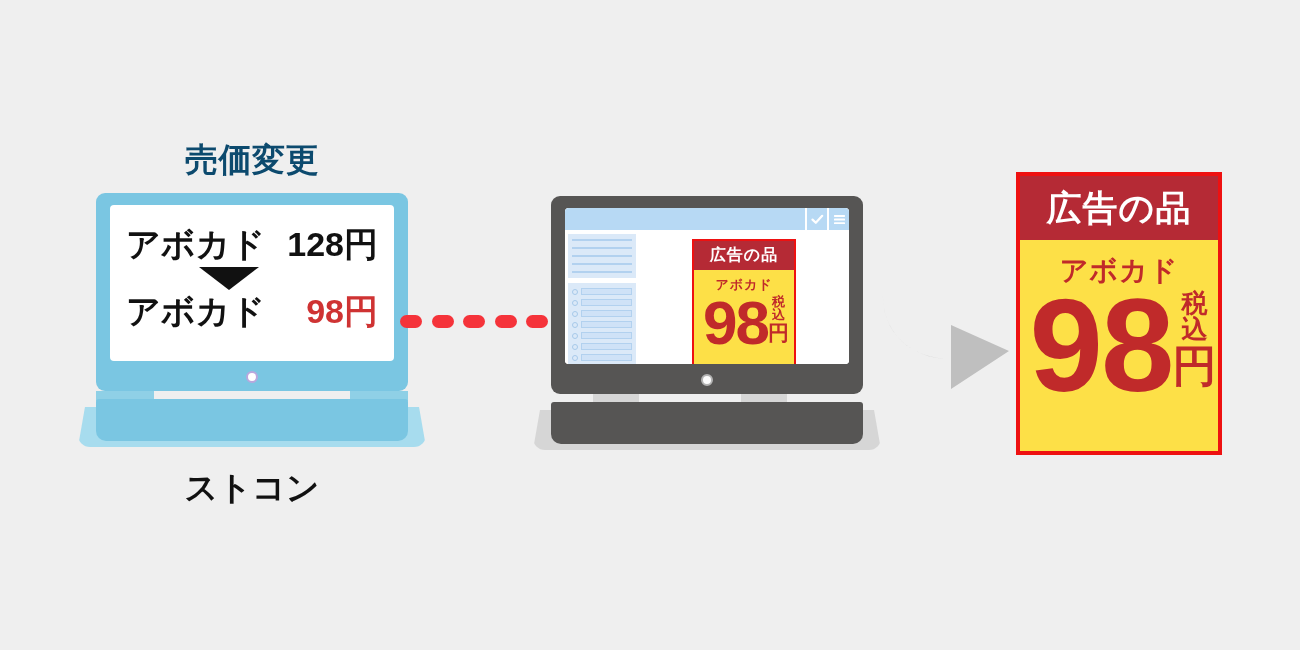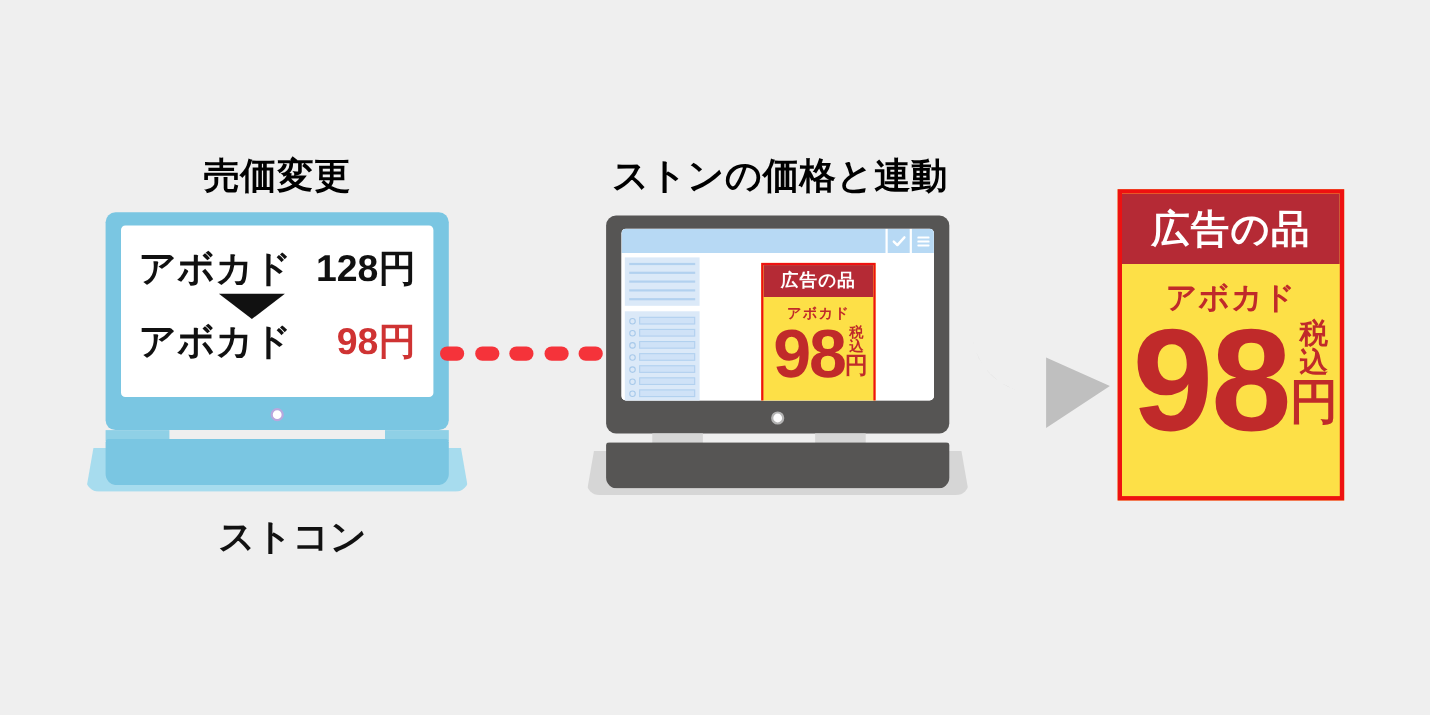--- a/index.html
+++ b/index.html
@@ -17,21 +17,21 @@
   .stage {
     position: absolute;
     inset: 0;
   }
 
   
   .heading {
     position: absolute;
     font-size: 33px;
     font-weight: 700;
-    color: #000000;
+    color: #0c4a6e;
     letter-spacing: 0.5px;
     white-space: nowrap;
     text-align: center;
   }
   .caption {
     position: absolute;
     font-size: 33px;
     font-weight: 700;
     color: #111111;
     white-space: nowrap;
@@ -406,31 +406,30 @@
     <div class="hinge-row">
       <div class="hinge-tab" style="left:0; width:58px;"></div>
       <div class="hinge-tab" style="left:254px; width:58px;"></div>
     </div>
     <div class="base">
       <div class="base-lip"></div>
       <div class="base-top"></div>
     </div>
   </div>
 
-  <div class="caption" style="left:92px; top:466px; width:348px;">ストコン</div>
+  <div class="caption" style="left:78px; top:466px; width:348px;">ストコン</div>
 
   <div id="sync-dashes">
     <i></i>
     <i></i>
     <i></i>
     <i></i>
     <i></i>
   </div>
 
-  <div class="heading" style="left:533px; top:138px; width:352px;">ストンの価格と連動</div>
 
   <div id="mightypop-laptop">
     <div class="lid">
       <div class="screen">
         <div class="app">
 
           <div class="app-toolbar">
             <div class="tool-btn">
               <svg width="13" height="11" viewBox="0 0 13 11" aria-hidden="true">
                 <path d="M1.5 5.6 L4.8 8.8 L11.2 1.8" fill="none" stroke="#ffffff" stroke-width="2.2" stroke-linecap="round" stroke-linejoin="round"></path>

